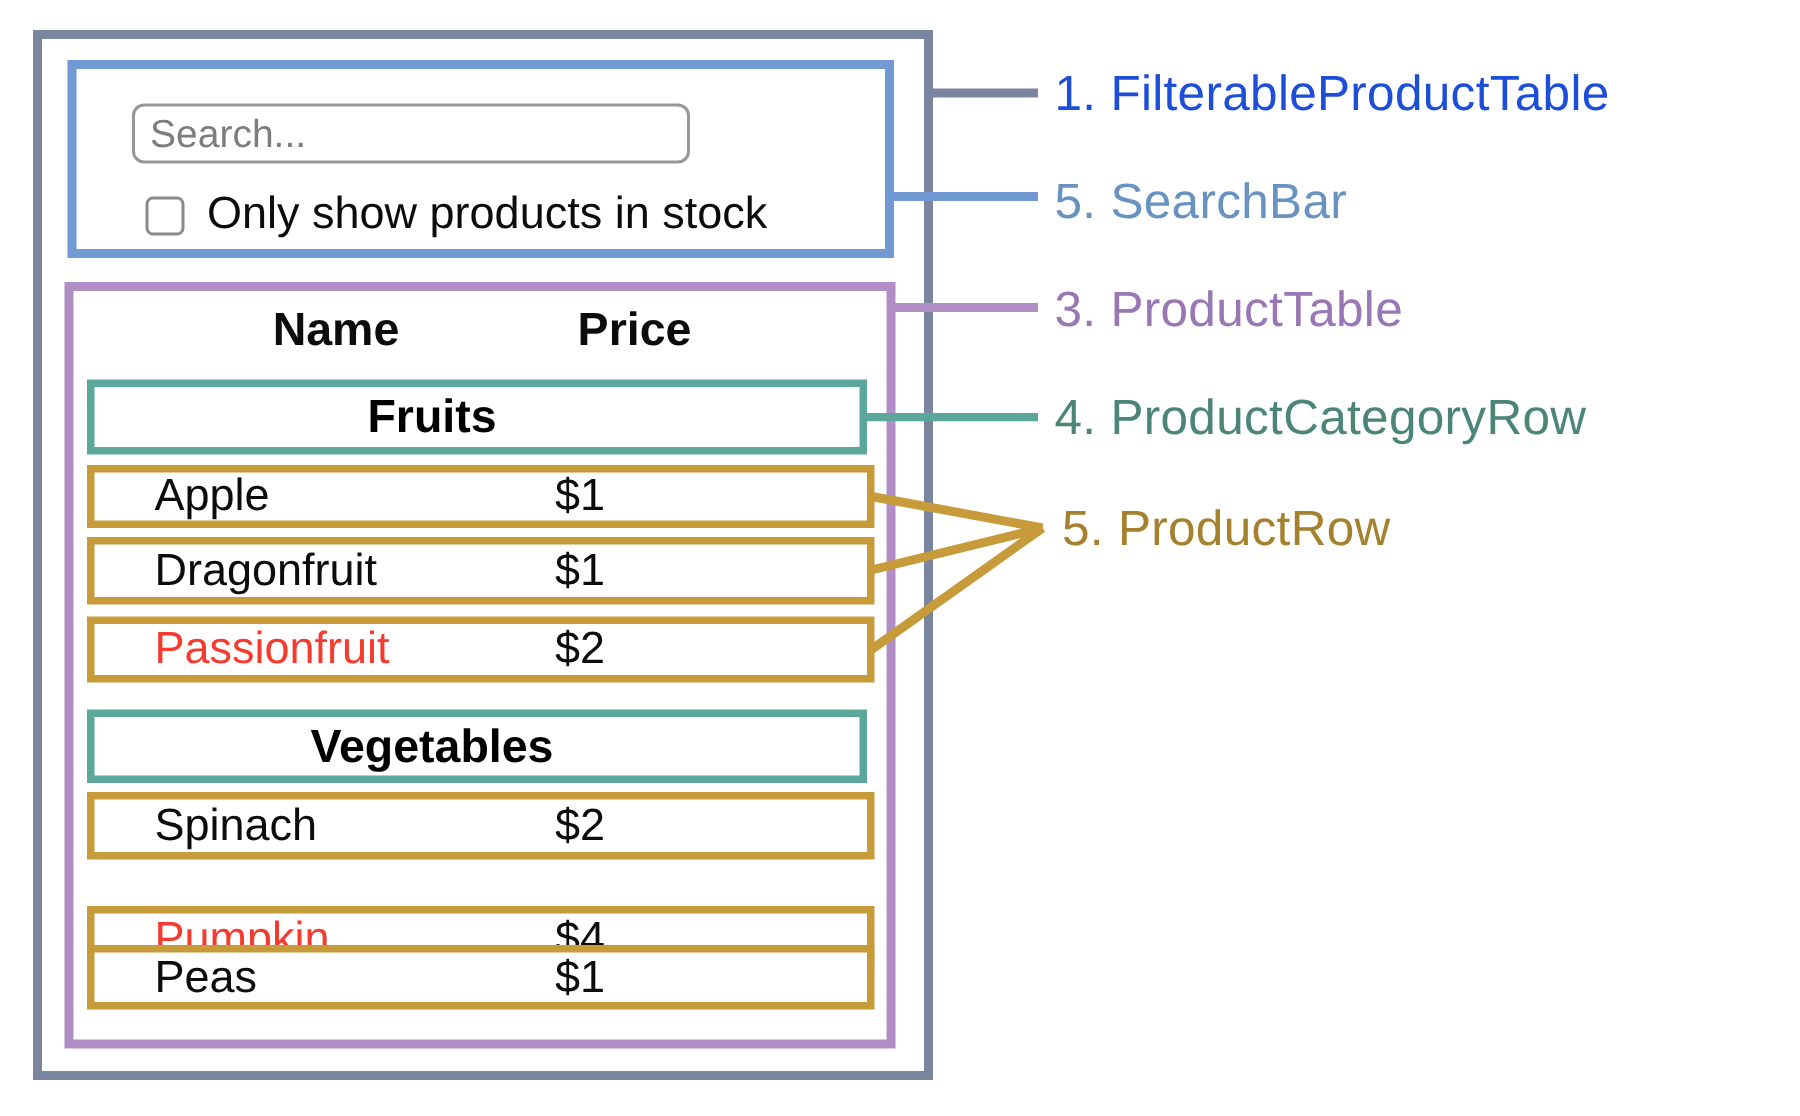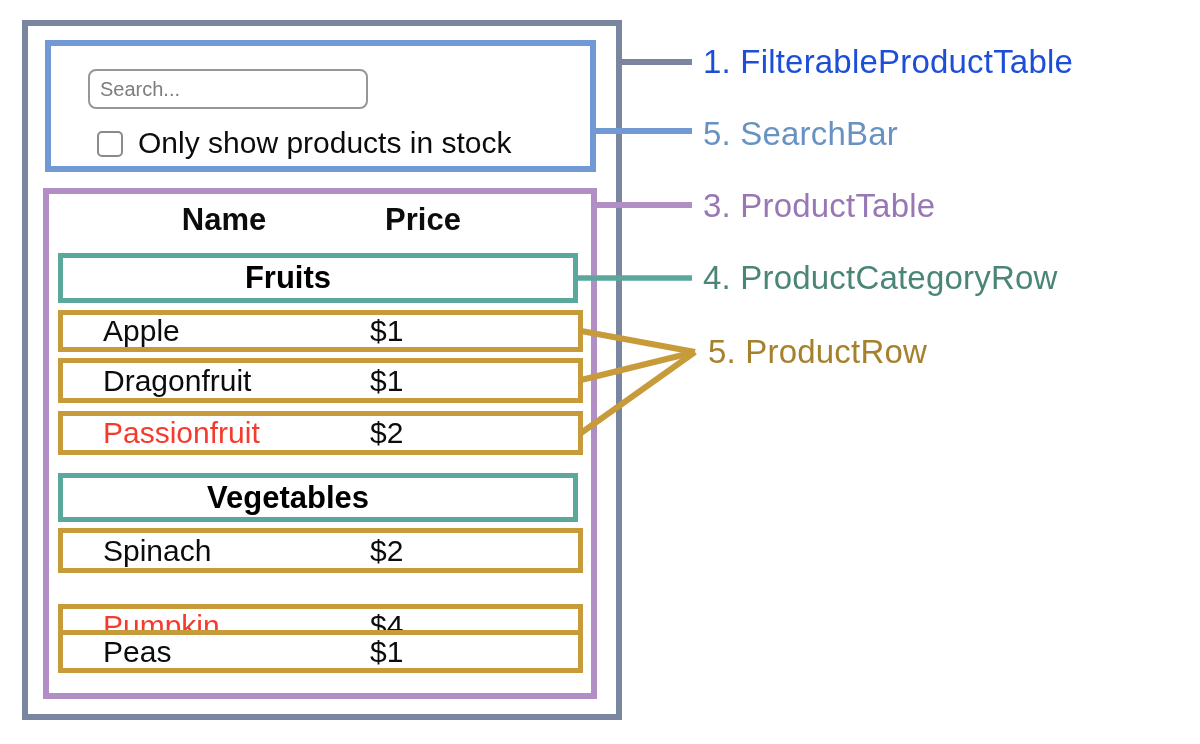--- a/index.html
+++ b/index.html
@@ -6,23 +6,23 @@
   .canvas{
     position:relative;width:1200px;height:744px;background:#ffffff;
     font-family:"Liberation Sans", sans-serif;overflow:hidden;
   }
   .frame{position:absolute;box-sizing:border-box;background:transparent;}
   .outer-frame{left:22px;top:20px;width:600px;height:700px;border:6px solid #7a86a0;}
   .searchbar-frame{left:45px;top:40px;width:551px;height:132px;border:6px solid #7199d4;}
   .table-frame{left:43px;top:188px;width:554px;height:511px;border:6px solid #b18ec6;}
 
   .search-input{
-    position:absolute;left:88px;top:69px;width:280px;height:40px;
+    position:absolute;left:88px;top:69px;width:372px;height:40px;
     box-sizing:border-box;border:2px solid #979797;border-radius:8px;
-    font-family:"Liberation Sans", sans-serif;font-size:20px;color:#333;
+    font-family:"Liberation Sans", sans-serif;font-size:26px;color:#333;
     padding:0 0 0 10px;outline:none;background:#fff;
   }
   .search-input::placeholder{color:#7d7d7d;opacity:1;}
   .checkbox{
     position:absolute;left:97px;top:131px;width:26px;height:26px;
     box-sizing:border-box;border:2px solid #8a8a8a;border-radius:5px;background:#fff;
   }
   .checkbox-label{
     position:absolute;left:138px;top:126px;font-size:30px;color:#0c0c0c;white-space:nowrap;
   }

